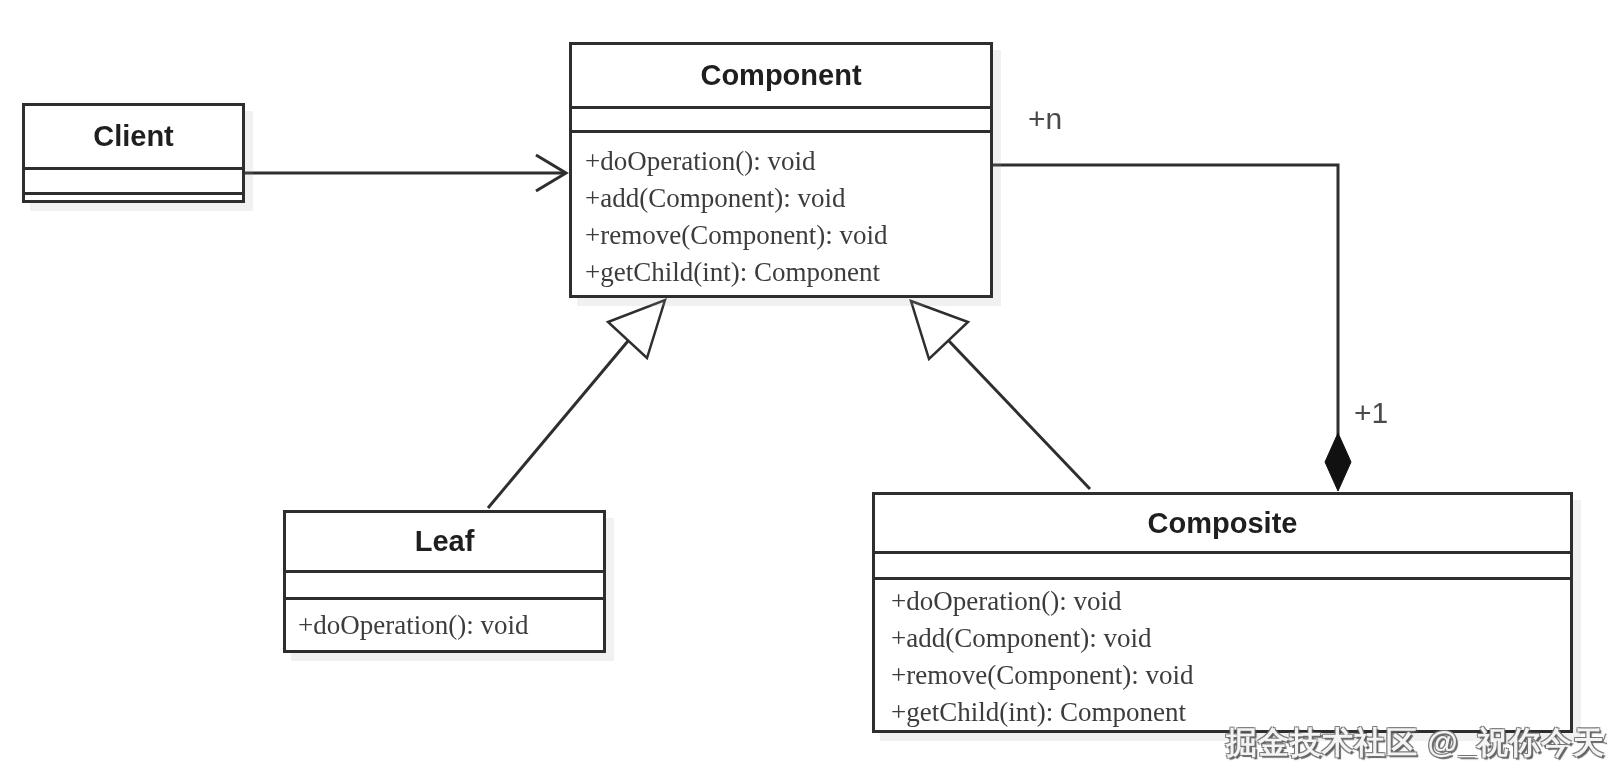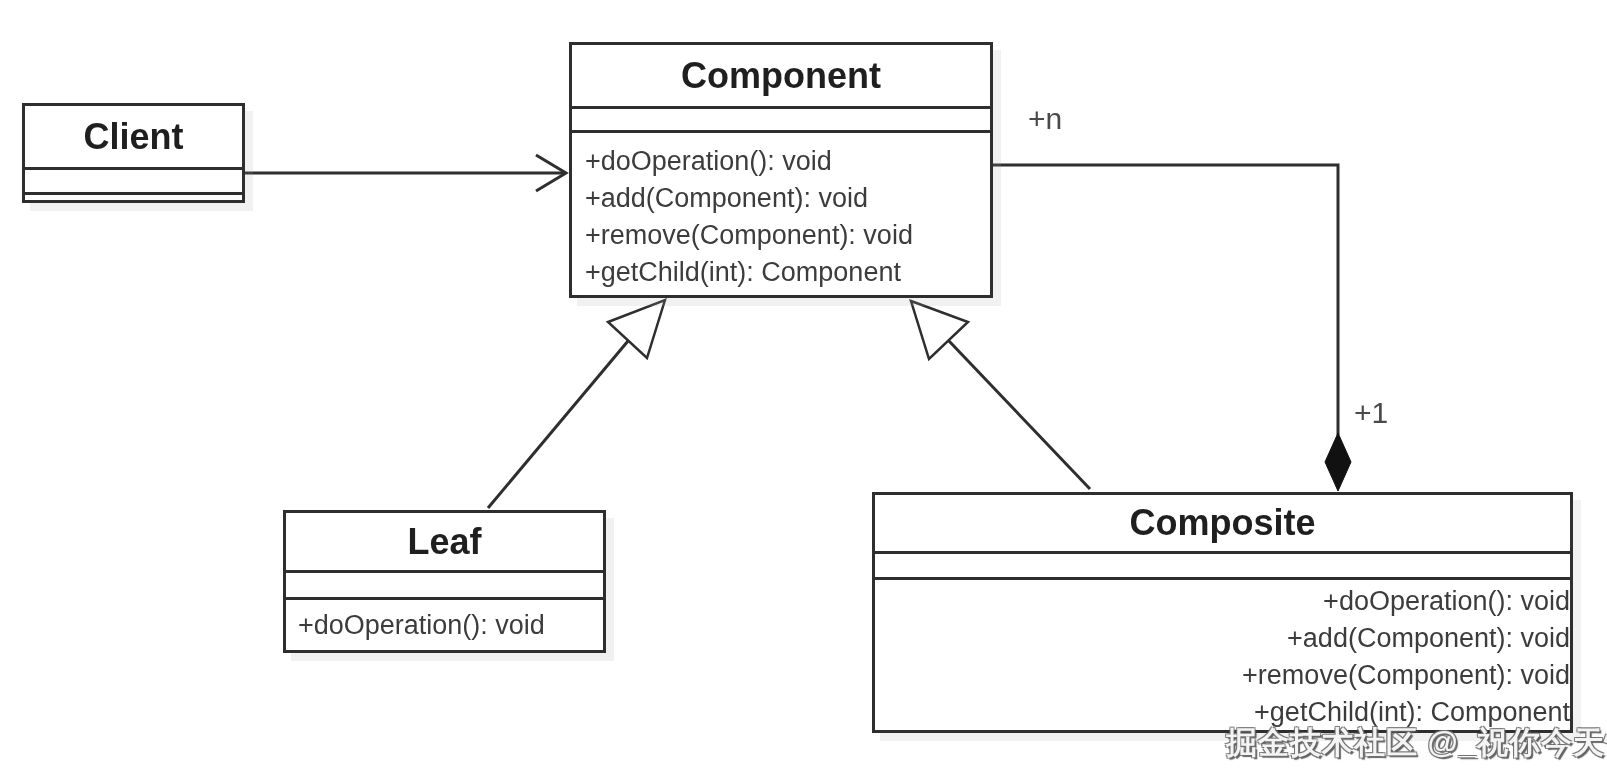--- a/index.html
+++ b/index.html
@@ -28,37 +28,38 @@
     border: 3px solid #2e2e2e;
     background: #ffffff;
     box-shadow: 8px 8px 0 rgba(170,170,170,0.16);
   }
   .uml-header {
     box-sizing: border-box;
     display: flex;
     align-items: center;
     justify-content: center;
     font-weight: bold;
-    font-size: 36px;
+    font-size: 29px;
     color: #1f1f1f;
     border-bottom: 3px solid #2e2e2e;
   }
   .uml-attrs {
     box-sizing: border-box;
     border-bottom: 3px solid #2e2e2e;
   }
   .uml-methods {
     box-sizing: border-box;
     font-size: 27px;
     color: #3c3c3c;
     overflow: hidden;
   }
   .uml-methods .method-line {
     line-height: 37px;
     white-space: nowrap;
+    font-family: Liberation Serif, serif;
   }
 
   
   #box-client { left: 22px; top: 103px; width: 223px; height: 100px; }
   #box-client .uml-header { height: 64px; }
   #box-client .uml-attrs  { height: 25px; }
   #box-client .uml-methods{ height: 48px; }
 
   
   #box-component { left: 569px; top: 42px; width: 424px; height: 256px; }
@@ -66,21 +67,21 @@
   #box-component .uml-attrs  { height: 24px; }
   #box-component .uml-methods{ height: 162px; padding: 10px 0 0 13px; }
 
   
   #box-leaf { left: 265px; top: 510px; width: 323px; height: 143px; margin-left: 18px; }
   #box-leaf .uml-header { height: 60px; }
   #box-leaf .uml-attrs  { height: 27px; }
   #box-leaf .uml-methods{ height: 50px; padding: 7px 0 0 12px; }
 
   
-  #box-composite { left: 872px; top: 492px; width: 701px; height: 241px; text-align: right; }
+  #box-composite { left: 872px; top: 492px; width: 701px; height: 241px; }
   #box-composite .uml-header { height: 59px; }
   #box-composite .uml-attrs  { height: 26px; }
   #box-composite .uml-methods{ height: 150px; padding: 3px 0 0 16px; }
 
   .multiplicity-label {
     position: absolute;
     font-size: 30px;
     color: #4a4a4a;
     line-height: 34px;
   }

